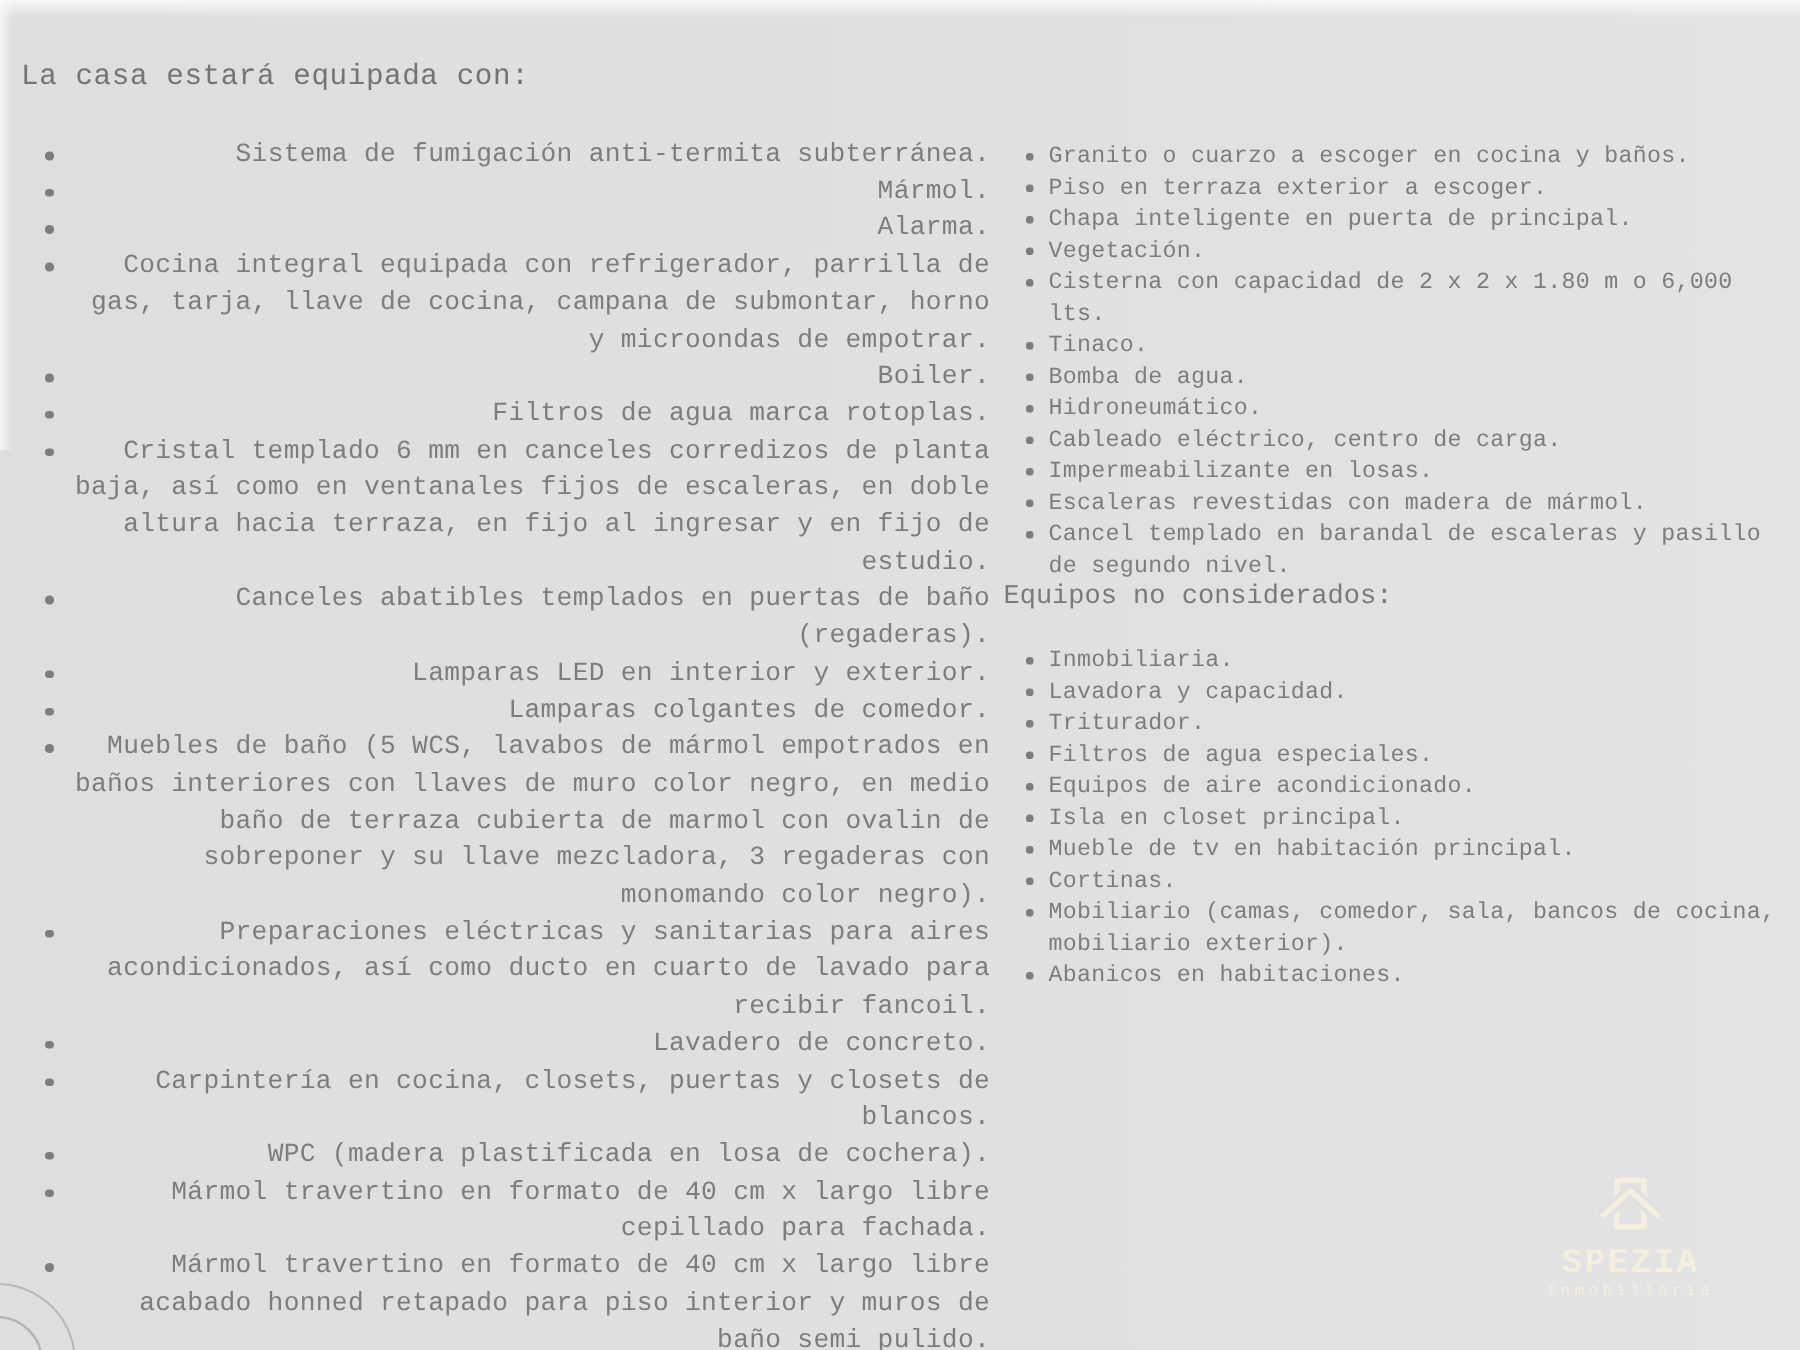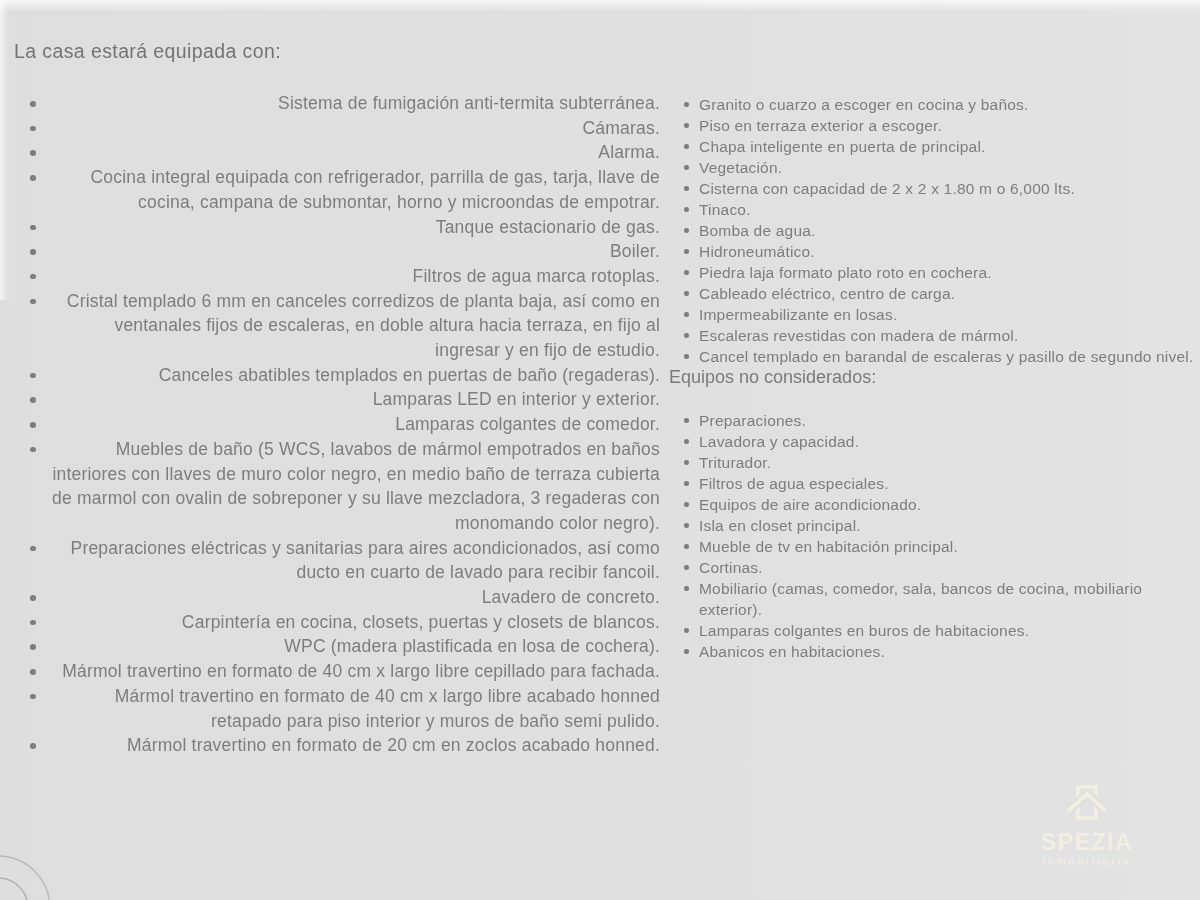--- a/index.html
+++ b/index.html
@@ -6,21 +6,21 @@
     margin: 0;
     padding: 0;
     background: #ffffff;
   }
   .page {
     position: relative;
     width: 1200px;
     height: 900px;
     overflow: hidden;
     background: linear-gradient(90deg, #dedede 0%, #e0e0e0 58%, #e3e3e3 100%);
-    font-family: Liberation Sans, sans-serif;
+    font-family: Liberation Mono, monospace;
     color: #7d7d7d;
   }
   
   .page::before {
     content: "";
     position: absolute;
     left: 0; top: 0; right: 0;
     height: 12px;
     background: linear-gradient(180deg, rgba(255,255,255,0.75), rgba(255,255,255,0));
     pointer-events: none;
@@ -134,27 +134,26 @@
 
 <div class="page">
 
   <div class="title">La casa estará equipada con:</div>
 
   <div class="col-left">
     <ul class="list main">
 
         <li class="item"><span>Sistema de fumigación anti-termita subterránea.</span></li>
 
-        <li class="item"><span>Cámaras.</span></li>
+        <li class="item"><span>Mármol.</span></li>
 
         <li class="item"><span>Alarma.</span></li>
 
         <li class="item"><span>Cocina integral equipada con refrigerador, parrilla de gas, tarja, llave de cocina, campana de submontar, horno y microondas de empotrar.</span></li>
 
-        <li class="item"><span>Tanque estacionario de gas.</span></li>
 
         <li class="item"><span>Boiler.</span></li>
 
         <li class="item"><span>Filtros de agua marca rotoplas.</span></li>
 
         <li class="item"><span>Cristal templado 6 mm en canceles corredizos de planta baja, así como en ventanales fijos de escaleras, en doble altura hacia terraza, en fijo al ingresar y en fijo de estudio.</span></li>
 
         <li class="item"><span>Canceles abatibles templados en puertas de baño (regaderas).</span></li>
 
         <li class="item"><span>Lamparas LED en interior y exterior.</span></li>
@@ -191,54 +190,52 @@
         <li class="item"><span>Vegetación.</span></li>
 
         <li class="item"><span>Cisterna con capacidad de 2 x 2 x 1.80 m o 6,000 lts.</span></li>
 
         <li class="item"><span>Tinaco.</span></li>
 
         <li class="item"><span>Bomba de agua.</span></li>
 
         <li class="item"><span>Hidroneumático.</span></li>
 
-        <li class="item"><span>Piedra laja formato plato roto en cochera.</span></li>
 
         <li class="item"><span>Cableado eléctrico, centro de carga.</span></li>
 
         <li class="item"><span>Impermeabilizante en losas.</span></li>
 
         <li class="item"><span>Escaleras revestidas con madera de mármol.</span></li>
 
         <li class="item"><span>Cancel templado en barandal de escaleras y pasillo de segundo nivel.</span></li>
       </ul>
 
     <div class="subtitle">Equipos no considerados:</div>
 
     <ul class="list small second">
 
-        <li class="item"><span>Preparaciones.</span></li>
+        <li class="item"><span>Inmobiliaria.</span></li>
 
         <li class="item"><span>Lavadora y capacidad.</span></li>
 
         <li class="item"><span>Triturador.</span></li>
 
         <li class="item"><span>Filtros de agua especiales.</span></li>
 
         <li class="item"><span>Equipos de aire acondicionado.</span></li>
 
         <li class="item"><span>Isla en closet principal.</span></li>
 
         <li class="item"><span>Mueble de tv en habitación principal.</span></li>
 
         <li class="item"><span>Cortinas.</span></li>
 
         <li class="item"><span>Mobiliario (camas, comedor, sala, bancos de cocina, mobiliario exterior).</span></li>
 
-        <li class="item"><span>Lamparas colgantes en buros de habitaciones.</span></li>
 
         <li class="item"><span>Abanicos en habitaciones.</span></li>
       </ul>
   </div>
 
   <div class="logo">
     <svg class="icon" width="48" height="44" viewBox="0 0 48 44" fill="none" xmlns="http://www.w3.org/2000/svg">
       <rect x="15" y="3" width="18" height="31" stroke="#f4eee0" stroke-width="3.6" fill="none"></rect>
       <path d="M5 27 L24 10 L43 27" stroke="#e0e0e0" stroke-width="9" fill="none"></path>
       <path d="M5 27 L24 10 L43 27" stroke="#f4eee0" stroke-width="3.8" fill="none"></path>

